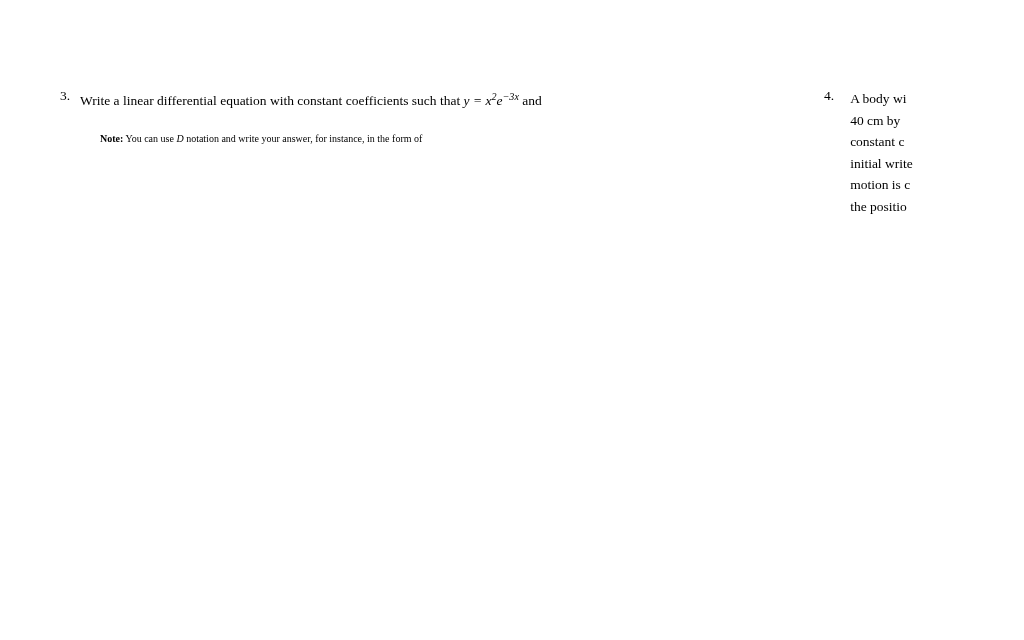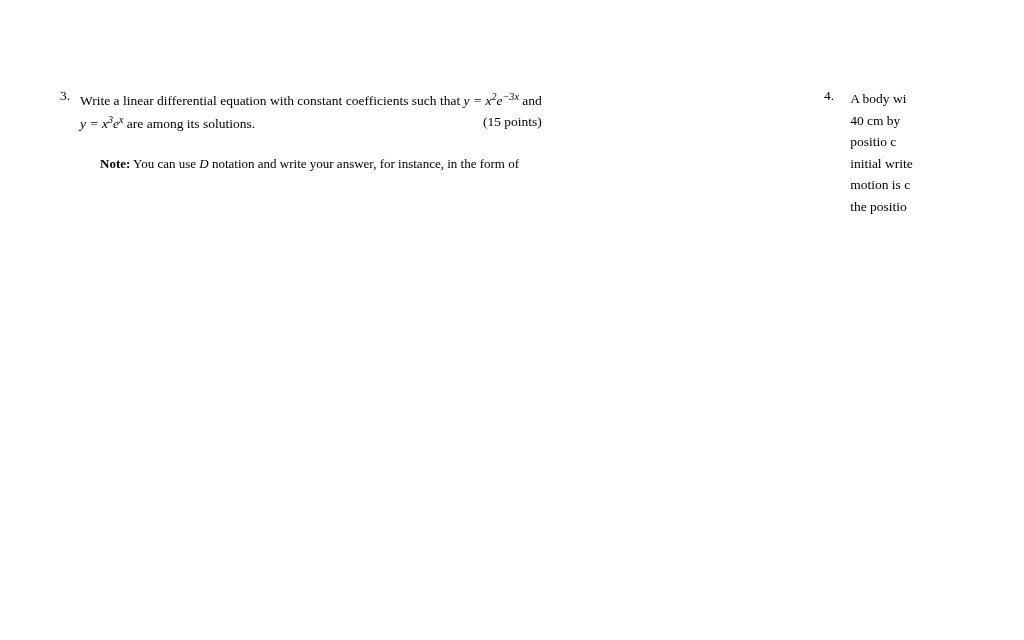--- a/index.html
+++ b/index.html
@@ -54,21 +54,21 @@
       margin-left: 40px;
       white-space: nowrap;
     }
 
     .note-section {
       margin-top: 20px;
       margin-left: 20px;
     }
 
     .note-line {
-      font-size: 13px;
+      font-size: 10px;
       line-height: 1.6;
     }
 
     .note-bold {
       font-weight: bold;
     }
 
     
     .math {
       font-style: italic;
@@ -105,44 +105,40 @@
     <div style="display: flex; align-items: flex-start;">
       <span class="question-number">3.</span>
       <div class="question-body">
 
         <div>
           <div style="display: flex; justify-content: flex-end; align-items: baseline;">
             <div>
               <div class="question-line">
                 Write a linear differential equation with constant coefficients such that <span class="math"><em>y</em> = <em>x</em><sup>2</sup><em>e</em><sup>−3<em>x</em></sup></span> and
               </div>
-              <div class="question-line" style="display: flex; justify-content: space-between;">
-                <span><span class="math"><em>y</em> = <em>x</em><sup>3</sup><em>e</em><sup><em>x</em></sup></span> are among its solutions.</span>
-                <span class="points">(15 points)</span>
-              </div>
             </div>
           </div>
         </div>
 
         <div class="note-section">
           <div class="note-line">
             <span class="note-bold">Note:</span> You can use <em>D</em> notation and write your answer, for instance, in the form of
           </div>
         </div>
       </div>
     </div>
   </div>
 
   <div class="question-4">
     <div style="display: flex; align-items: flex-start;">
       <span class="q4-number">4.</span>
       <div class="q4-body">
         <div class="question-line">A body wi</div>
         <div class="question-line">40 cm by</div>
-        <div class="question-line">positio c</div>
+        <div class="question-line">constant c</div>
         <div class="question-line">initial write</div>
         <div class="question-line">motion is c</div>
         <div class="question-line">the positio</div>
       </div>
     </div>
   </div>
 
 </div>
 
 </body></html>

